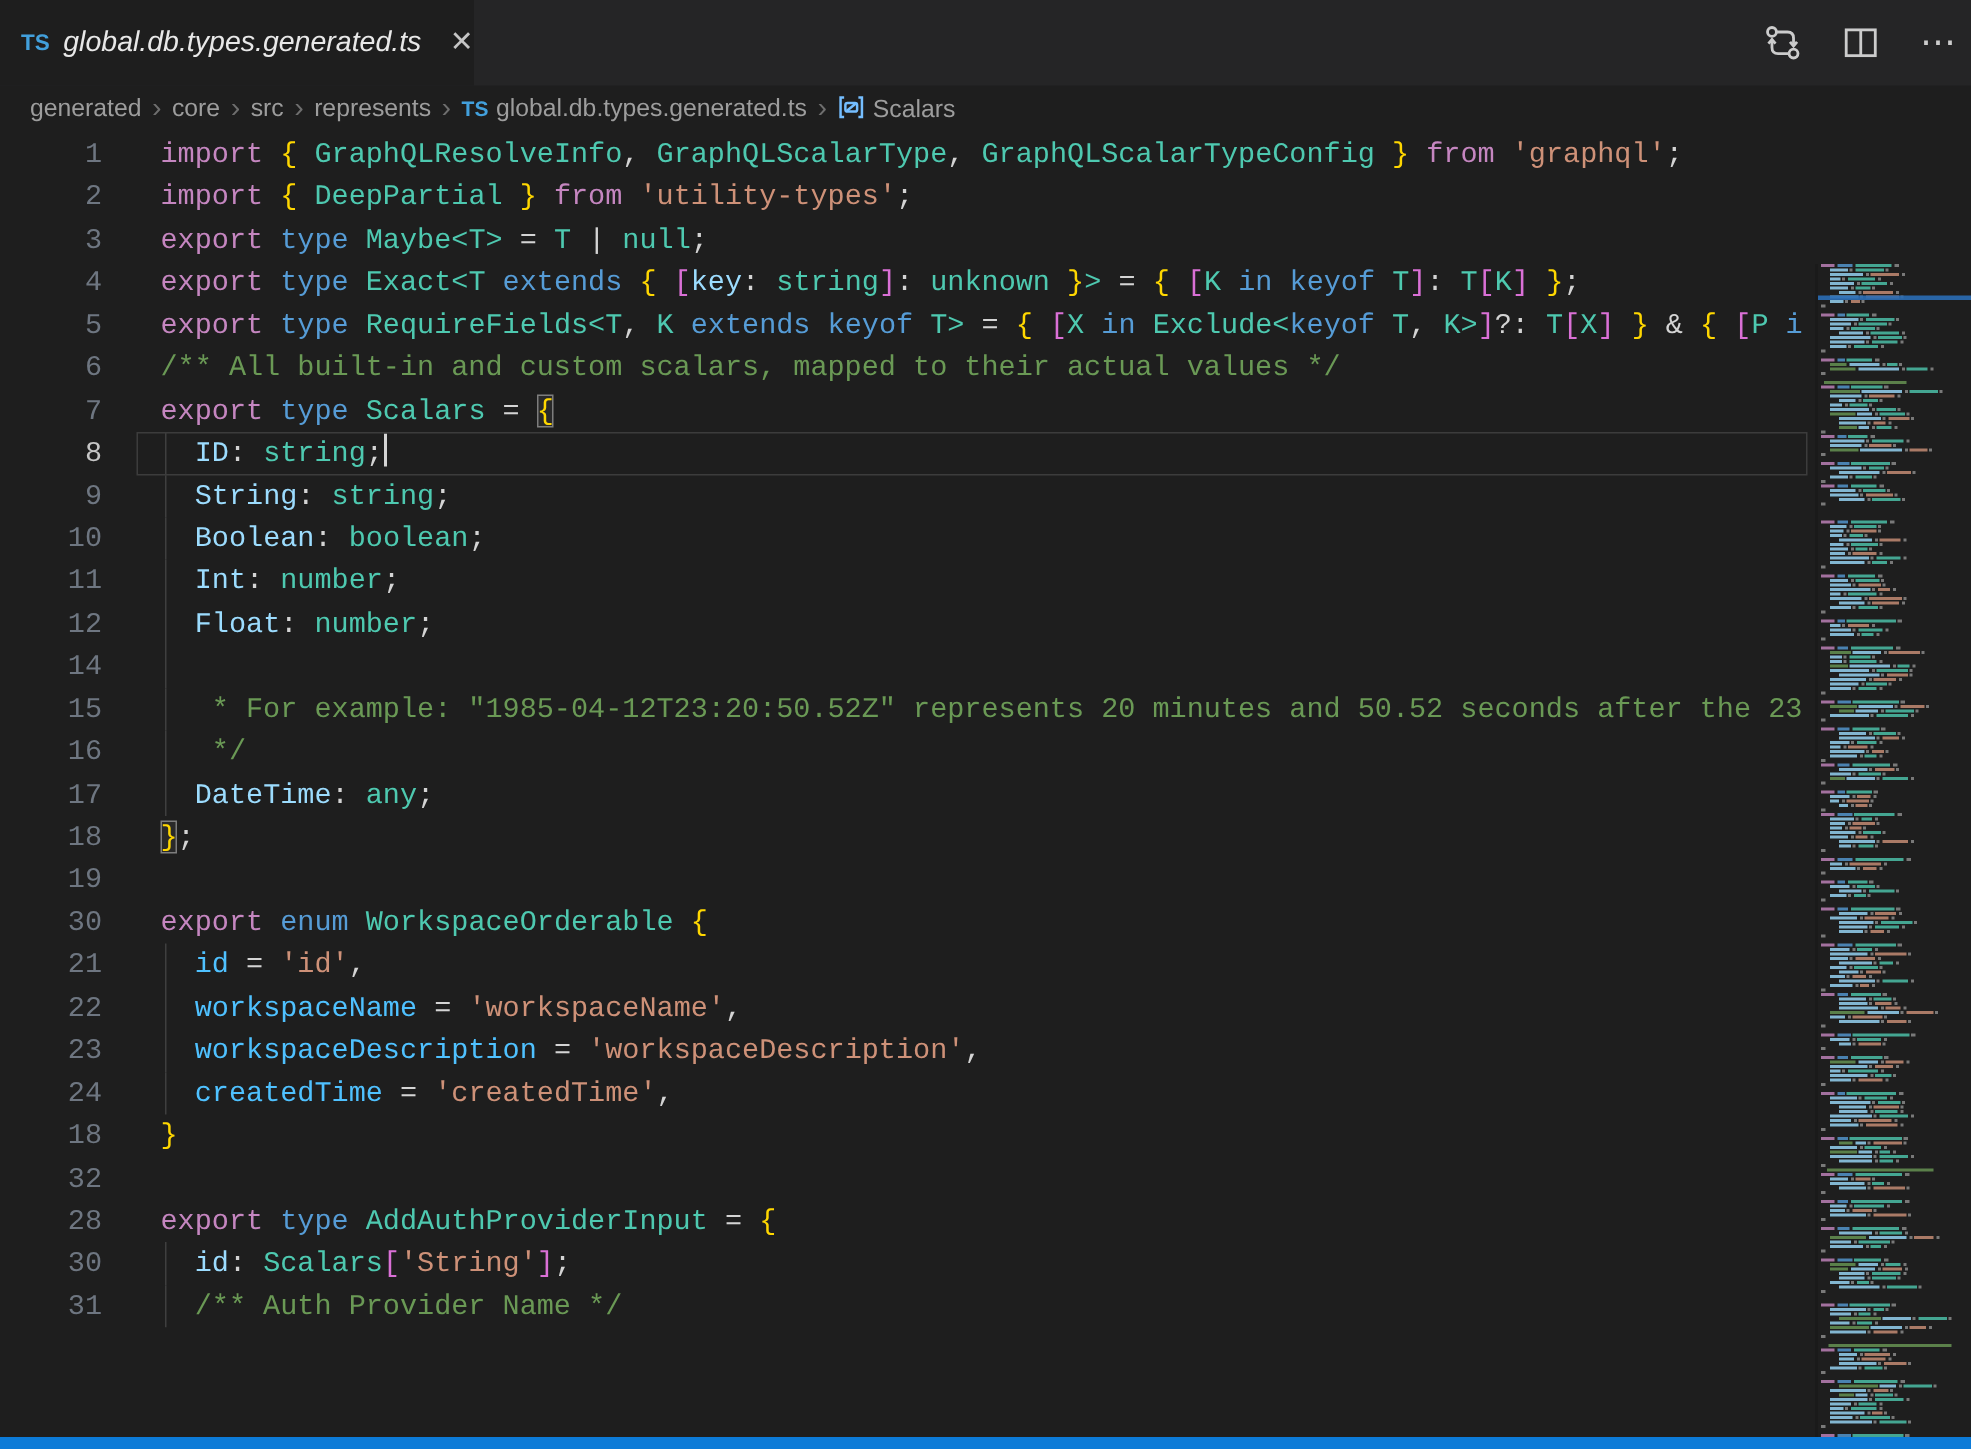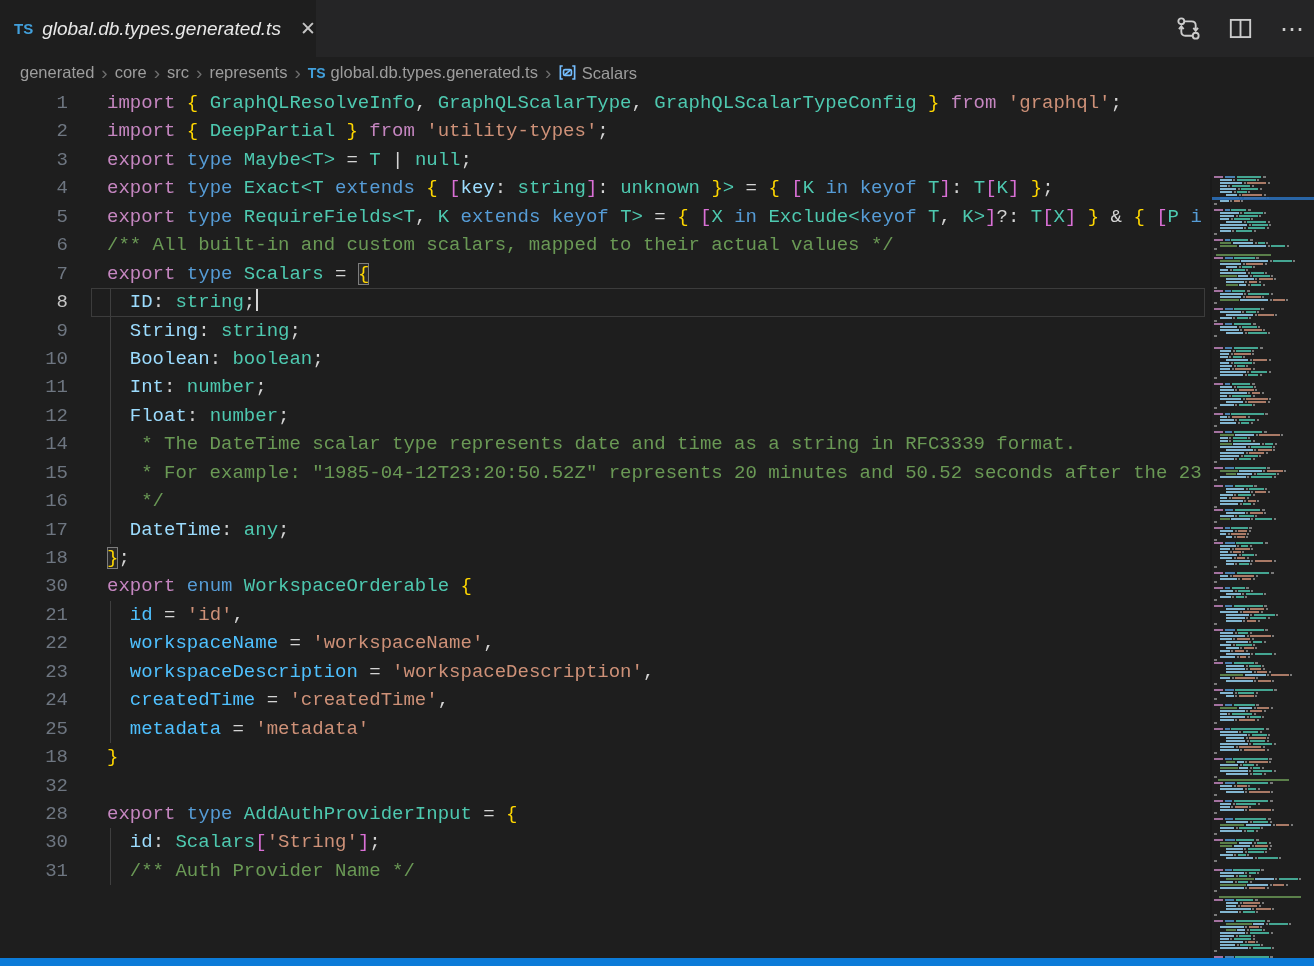--- a/index.html
+++ b/index.html
@@ -148,31 +148,31 @@
       <div class="row"><span class="num">3</span><span class="code"><span class="tk tk-kw" style="color: rgb(197, 134, 192);">export </span><span class="tk tk-kw2" style="color: rgb(86, 156, 214);">type </span><span class="tk tk-type" style="color: rgb(78, 201, 176);">Maybe&lt;T&gt;</span><span class="tk tk-punct" style="color: rgb(212, 212, 212);"> = </span><span class="tk tk-type" style="color: rgb(78, 201, 176);">T</span><span class="tk tk-punct" style="color: rgb(212, 212, 212);"> | </span><span class="tk tk-type" style="color: rgb(78, 201, 176);">null</span><span class="tk tk-punct" style="color: rgb(212, 212, 212);">;</span></span></div>
       <div class="row"><span class="num">4</span><span class="code"><span class="tk tk-kw" style="color: rgb(197, 134, 192);">export </span><span class="tk tk-kw2" style="color: rgb(86, 156, 214);">type </span><span class="tk tk-type" style="color: rgb(78, 201, 176);">Exact&lt;T </span><span class="tk tk-kw2" style="color: rgb(86, 156, 214);">extends </span><span class="tk tk-b1" style="color: rgb(255, 215, 0);">{</span><span class="tk tk-punct" style="color: rgb(212, 212, 212);"> </span><span class="tk tk-b2" style="color: rgb(218, 112, 214);">[</span><span class="tk tk-prop" style="color: rgb(156, 220, 254);">key</span><span class="tk tk-punct" style="color: rgb(212, 212, 212);">: </span><span class="tk tk-type" style="color: rgb(78, 201, 176);">string</span><span class="tk tk-b2" style="color: rgb(218, 112, 214);">]</span><span class="tk tk-punct" style="color: rgb(212, 212, 212);">: </span><span class="tk tk-type" style="color: rgb(78, 201, 176);">unknown</span><span class="tk tk-punct" style="color: rgb(212, 212, 212);"> </span><span class="tk tk-b1" style="color: rgb(255, 215, 0);">}</span><span class="tk tk-type" style="color: rgb(78, 201, 176);">&gt;</span><span class="tk tk-punct" style="color: rgb(212, 212, 212);"> = </span><span class="tk tk-b1" style="color: rgb(255, 215, 0);">{</span><span class="tk tk-punct" style="color: rgb(212, 212, 212);"> </span><span class="tk tk-b2" style="color: rgb(218, 112, 214);">[</span><span class="tk tk-type" style="color: rgb(78, 201, 176);">K </span><span class="tk tk-kw2" style="color: rgb(86, 156, 214);">in </span><span class="tk tk-kw2" style="color: rgb(86, 156, 214);">keyof </span><span class="tk tk-type" style="color: rgb(78, 201, 176);">T</span><span class="tk tk-b2" style="color: rgb(218, 112, 214);">]</span><span class="tk tk-punct" style="color: rgb(212, 212, 212);">: </span><span class="tk tk-type" style="color: rgb(78, 201, 176);">T</span><span class="tk tk-b2" style="color: rgb(218, 112, 214);">[</span><span class="tk tk-type" style="color: rgb(78, 201, 176);">K</span><span class="tk tk-b2" style="color: rgb(218, 112, 214);">]</span><span class="tk tk-punct" style="color: rgb(212, 212, 212);"> </span><span class="tk tk-b1" style="color: rgb(255, 215, 0);">}</span><span class="tk tk-punct" style="color: rgb(212, 212, 212);">;</span></span></div>
       <div class="row"><span class="num">5</span><span class="code"><span class="tk tk-kw" style="color: rgb(197, 134, 192);">export </span><span class="tk tk-kw2" style="color: rgb(86, 156, 214);">type </span><span class="tk tk-type" style="color: rgb(78, 201, 176);">RequireFields&lt;T</span><span class="tk tk-punct" style="color: rgb(212, 212, 212);">, </span><span class="tk tk-type" style="color: rgb(78, 201, 176);">K </span><span class="tk tk-kw2" style="color: rgb(86, 156, 214);">extends </span><span class="tk tk-kw2" style="color: rgb(86, 156, 214);">keyof </span><span class="tk tk-type" style="color: rgb(78, 201, 176);">T&gt;</span><span class="tk tk-punct" style="color: rgb(212, 212, 212);"> = </span><span class="tk tk-b1" style="color: rgb(255, 215, 0);">{</span><span class="tk tk-punct" style="color: rgb(212, 212, 212);"> </span><span class="tk tk-b2" style="color: rgb(218, 112, 214);">[</span><span class="tk tk-type" style="color: rgb(78, 201, 176);">X </span><span class="tk tk-kw2" style="color: rgb(86, 156, 214);">in </span><span class="tk tk-type" style="color: rgb(78, 201, 176);">Exclude&lt;</span><span class="tk tk-kw2" style="color: rgb(86, 156, 214);">keyof </span><span class="tk tk-type" style="color: rgb(78, 201, 176);">T</span><span class="tk tk-punct" style="color: rgb(212, 212, 212);">, </span><span class="tk tk-type" style="color: rgb(78, 201, 176);">K&gt;</span><span class="tk tk-b2" style="color: rgb(218, 112, 214);">]</span><span class="tk tk-punct" style="color: rgb(212, 212, 212);">?: </span><span class="tk tk-type" style="color: rgb(78, 201, 176);">T</span><span class="tk tk-b2" style="color: rgb(218, 112, 214);">[</span><span class="tk tk-type" style="color: rgb(78, 201, 176);">X</span><span class="tk tk-b2" style="color: rgb(218, 112, 214);">]</span><span class="tk tk-punct" style="color: rgb(212, 212, 212);"> </span><span class="tk tk-b1" style="color: rgb(255, 215, 0);">}</span><span class="tk tk-punct" style="color: rgb(212, 212, 212);"> &amp; </span><span class="tk tk-b1" style="color: rgb(255, 215, 0);">{</span><span class="tk tk-punct" style="color: rgb(212, 212, 212);"> </span><span class="tk tk-b2" style="color: rgb(218, 112, 214);">[</span><span class="tk tk-type" style="color: rgb(78, 201, 176);">P </span><span class="tk tk-kw2" style="color: rgb(86, 156, 214);">i</span></span></div>
       <div class="row"><span class="num">6</span><span class="code"><span class="tk tk-com" style="color: rgb(106, 153, 85);">/** All built-in and custom scalars, mapped to their actual values */</span></span></div>
       <div class="row"><span class="num">7</span><span class="code"><span class="tk tk-kw" style="color: rgb(197, 134, 192);">export </span><span class="tk tk-kw2" style="color: rgb(86, 156, 214);">type </span><span class="tk tk-type" style="color: rgb(78, 201, 176);">Scalars</span><span class="tk tk-punct" style="color: rgb(212, 212, 212);"> = </span><span class="tk tk-b1m" style="color: rgb(255, 215, 0);">{</span></span></div>
       <div class="row current"><span class="num">8</span><span class="code"><span class="tk tk-punct" style="color: rgb(212, 212, 212);">  </span><span class="tk tk-prop" style="color: rgb(156, 220, 254);">ID</span><span class="tk tk-punct" style="color: rgb(212, 212, 212);">: </span><span class="tk tk-type" style="color: rgb(78, 201, 176);">string</span><span class="tk tk-punct" style="color: rgb(212, 212, 212);">;</span><span class="cursor"></span></span><div class="guide"></div></div>
       <div class="row"><span class="num">9</span><span class="code"><span class="tk tk-punct" style="color: rgb(212, 212, 212);">  </span><span class="tk tk-prop" style="color: rgb(156, 220, 254);">String</span><span class="tk tk-punct" style="color: rgb(212, 212, 212);">: </span><span class="tk tk-type" style="color: rgb(78, 201, 176);">string</span><span class="tk tk-punct" style="color: rgb(212, 212, 212);">;</span></span><div class="guide"></div></div>
       <div class="row"><span class="num">10</span><span class="code"><span class="tk tk-punct" style="color: rgb(212, 212, 212);">  </span><span class="tk tk-prop" style="color: rgb(156, 220, 254);">Boolean</span><span class="tk tk-punct" style="color: rgb(212, 212, 212);">: </span><span class="tk tk-type" style="color: rgb(78, 201, 176);">boolean</span><span class="tk tk-punct" style="color: rgb(212, 212, 212);">;</span></span><div class="guide"></div></div>
       <div class="row"><span class="num">11</span><span class="code"><span class="tk tk-punct" style="color: rgb(212, 212, 212);">  </span><span class="tk tk-prop" style="color: rgb(156, 220, 254);">Int</span><span class="tk tk-punct" style="color: rgb(212, 212, 212);">: </span><span class="tk tk-type" style="color: rgb(78, 201, 176);">number</span><span class="tk tk-punct" style="color: rgb(212, 212, 212);">;</span></span><div class="guide"></div></div>
       <div class="row"><span class="num">12</span><span class="code"><span class="tk tk-punct" style="color: rgb(212, 212, 212);">  </span><span class="tk tk-prop" style="color: rgb(156, 220, 254);">Float</span><span class="tk tk-punct" style="color: rgb(212, 212, 212);">: </span><span class="tk tk-type" style="color: rgb(78, 201, 176);">number</span><span class="tk tk-punct" style="color: rgb(212, 212, 212);">;</span></span><div class="guide"></div></div>
-      <div class="row"><span class="num">14</span><span class="code"><span class="tk tk-com" style="color: rgb(106, 153, 85);">   * The DateTime scalar type represents date and time as a string in RFC3339 format.</span></span><div class="guide"></div></div>
+      <div class="row"><span class="num">14</span><div class="guide"></div></div>
       <div class="row"><span class="num">15</span><span class="code"><span class="tk tk-com" style="color: rgb(106, 153, 85);">   * For example: "1985-04-12T23:20:50.52Z" represents 20 minutes and 50.52 seconds after the 23</span></span><div class="guide"></div></div>
       <div class="row"><span class="num">16</span><span class="code"><span class="tk tk-com" style="color: rgb(106, 153, 85);">   */</span></span><div class="guide"></div></div>
       <div class="row"><span class="num">17</span><span class="code"><span class="tk tk-punct" style="color: rgb(212, 212, 212);">  </span><span class="tk tk-prop" style="color: rgb(156, 220, 254);">DateTime</span><span class="tk tk-punct" style="color: rgb(212, 212, 212);">: </span><span class="tk tk-type" style="color: rgb(78, 201, 176);">any</span><span class="tk tk-punct" style="color: rgb(212, 212, 212);">;</span></span><div class="guide"></div></div>
       <div class="row"><span class="num">18</span><span class="code"><span class="tk tk-b1m" style="color: rgb(255, 215, 0);">}</span><span class="tk tk-punct" style="color: rgb(212, 212, 212);">;</span></span></div>
+      <div class="row"><span class="num">19</span><span class="code"></span></div>
       <div class="row"><span class="num">30</span><span class="code"><span class="tk tk-kw" style="color: rgb(197, 134, 192);">export </span><span class="tk tk-kw2" style="color: rgb(86, 156, 214);">enum </span><span class="tk tk-type" style="color: rgb(78, 201, 176);">WorkspaceOrderable </span><span class="tk tk-b1" style="color: rgb(255, 215, 0);">{</span></span></div>
       <div class="row"><span class="num">21</span><span class="code"><span class="tk tk-punct" style="color: rgb(212, 212, 212);">  </span><span class="tk tk-enum" style="color: rgb(79, 193, 255);">id</span><span class="tk tk-punct" style="color: rgb(212, 212, 212);"> = </span><span class="tk tk-str" style="color: rgb(206, 145, 120);">'id'</span><span class="tk tk-punct" style="color: rgb(212, 212, 212);">,</span></span><div class="guide"></div></div>
       <div class="row"><span class="num">22</span><span class="code"><span class="tk tk-punct" style="color: rgb(212, 212, 212);">  </span><span class="tk tk-enum" style="color: rgb(79, 193, 255);">workspaceName</span><span class="tk tk-punct" style="color: rgb(212, 212, 212);"> = </span><span class="tk tk-str" style="color: rgb(206, 145, 120);">'workspaceName'</span><span class="tk tk-punct" style="color: rgb(212, 212, 212);">,</span></span><div class="guide"></div></div>
       <div class="row"><span class="num">23</span><span class="code"><span class="tk tk-punct" style="color: rgb(212, 212, 212);">  </span><span class="tk tk-enum" style="color: rgb(79, 193, 255);">workspaceDescription</span><span class="tk tk-punct" style="color: rgb(212, 212, 212);"> = </span><span class="tk tk-str" style="color: rgb(206, 145, 120);">'workspaceDescription'</span><span class="tk tk-punct" style="color: rgb(212, 212, 212);">,</span></span><div class="guide"></div></div>
       <div class="row"><span class="num">24</span><span class="code"><span class="tk tk-punct" style="color: rgb(212, 212, 212);">  </span><span class="tk tk-enum" style="color: rgb(79, 193, 255);">createdTime</span><span class="tk tk-punct" style="color: rgb(212, 212, 212);"> = </span><span class="tk tk-str" style="color: rgb(206, 145, 120);">'createdTime'</span><span class="tk tk-punct" style="color: rgb(212, 212, 212);">,</span></span><div class="guide"></div></div>
-      <div class="row"><span class="num">25</span><span class="code"><span class="tk tk-punct" style="color: rgb(212, 212, 212);">  </span><span class="tk tk-enum" style="color: rgb(79, 193, 255);">metadata</span><span class="tk tk-punct" style="color: rgb(212, 212, 212);"> = </span><span class="tk tk-str" style="color: rgb(206, 145, 120);">'metadata'</span></span><div class="guide"></div></div>
       <div class="row"><span class="num">18</span><span class="code"><span class="tk tk-b1" style="color: rgb(255, 215, 0);">}</span></span></div>
       <div class="row"><span class="num">32</span><span class="code"></span></div>
       <div class="row"><span class="num">28</span><span class="code"><span class="tk tk-kw" style="color: rgb(197, 134, 192);">export </span><span class="tk tk-kw2" style="color: rgb(86, 156, 214);">type </span><span class="tk tk-type" style="color: rgb(78, 201, 176);">AddAuthProviderInput</span><span class="tk tk-punct" style="color: rgb(212, 212, 212);"> = </span><span class="tk tk-b1" style="color: rgb(255, 215, 0);">{</span></span></div>
       <div class="row"><span class="num">30</span><span class="code"><span class="tk tk-punct" style="color: rgb(212, 212, 212);">  </span><span class="tk tk-prop" style="color: rgb(156, 220, 254);">id</span><span class="tk tk-punct" style="color: rgb(212, 212, 212);">: </span><span class="tk tk-type" style="color: rgb(78, 201, 176);">Scalars</span><span class="tk tk-b2" style="color: rgb(218, 112, 214);">[</span><span class="tk tk-str" style="color: rgb(206, 145, 120);">'String'</span><span class="tk tk-b2" style="color: rgb(218, 112, 214);">]</span><span class="tk tk-punct" style="color: rgb(212, 212, 212);">;</span></span><div class="guide"></div></div>
       <div class="row"><span class="num">31</span><span class="code"><span class="tk tk-com" style="color: rgb(106, 153, 85);">  /** Auth Provider Name */</span></span><div class="guide"></div></div>
     </div>
   <div class="minimap" id="minimap">
       <div class="mm-row">
         <span class="mm-seg" style="width: 9px; margin-left: 2px; background: rgb(197, 134, 192);"></span>
         <span class="mm-seg" style="width: 10.9544px; margin-left: 1.5px; background: rgb(86, 156, 214);"></span>

